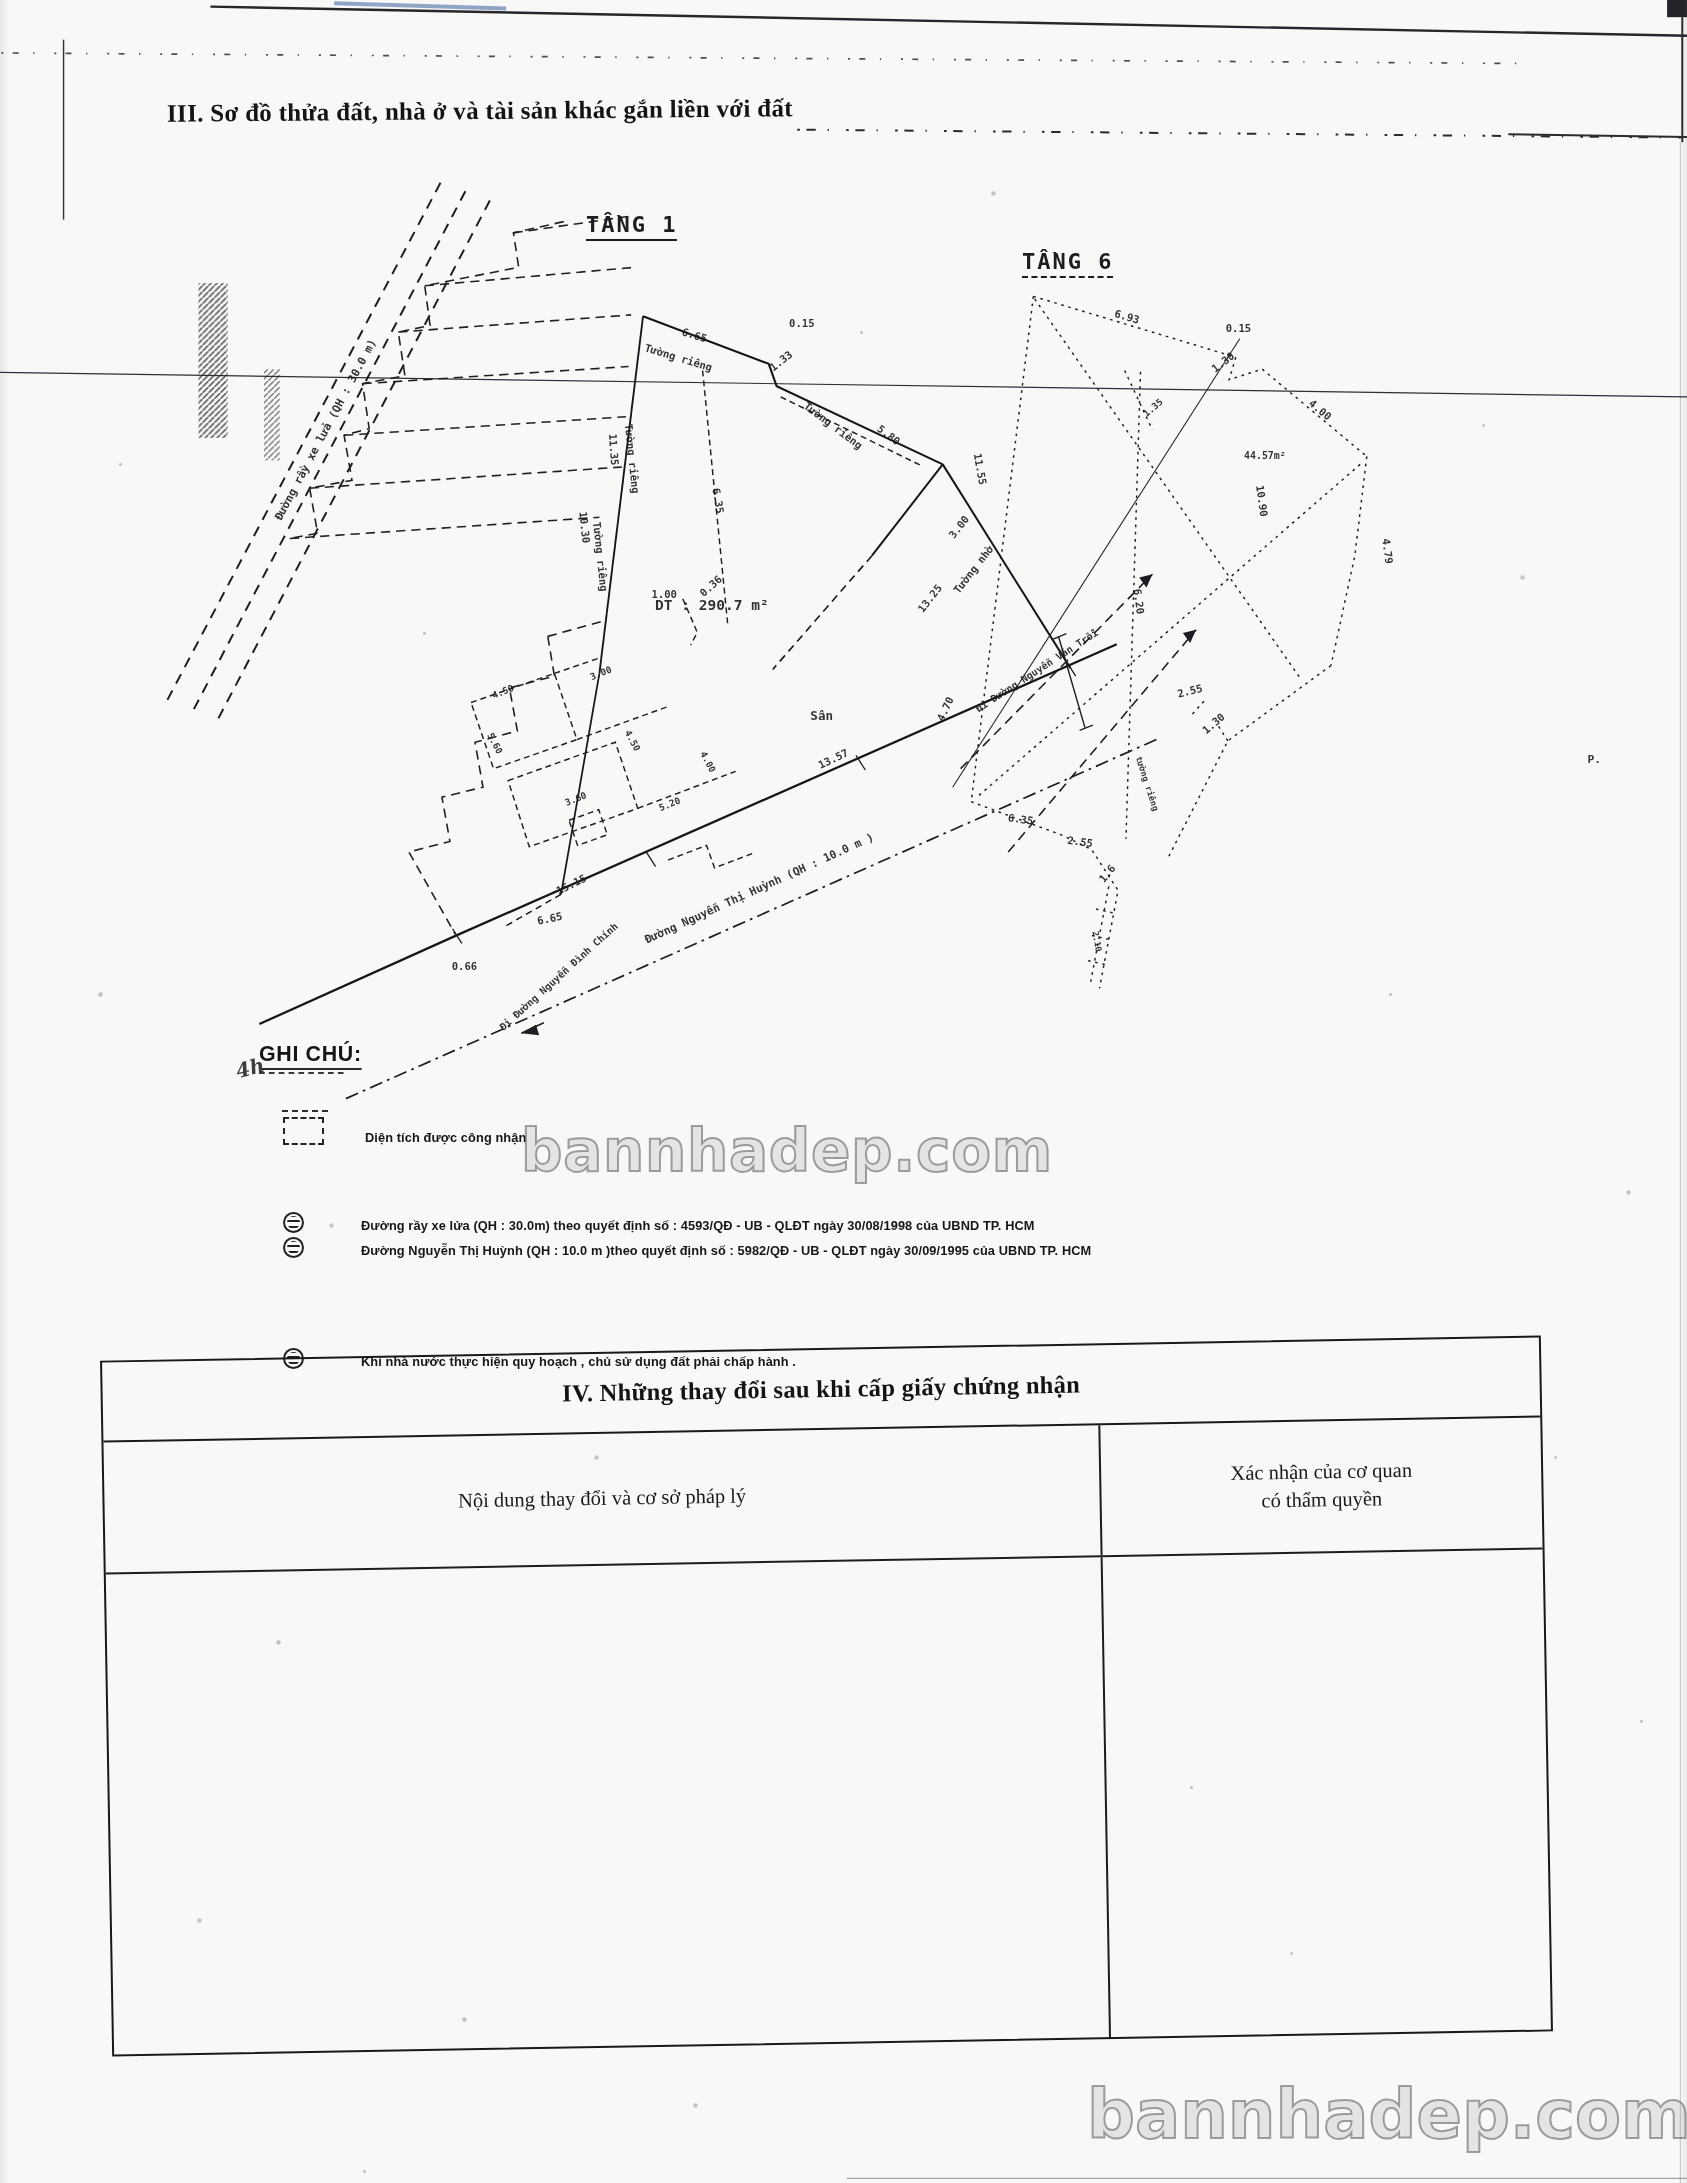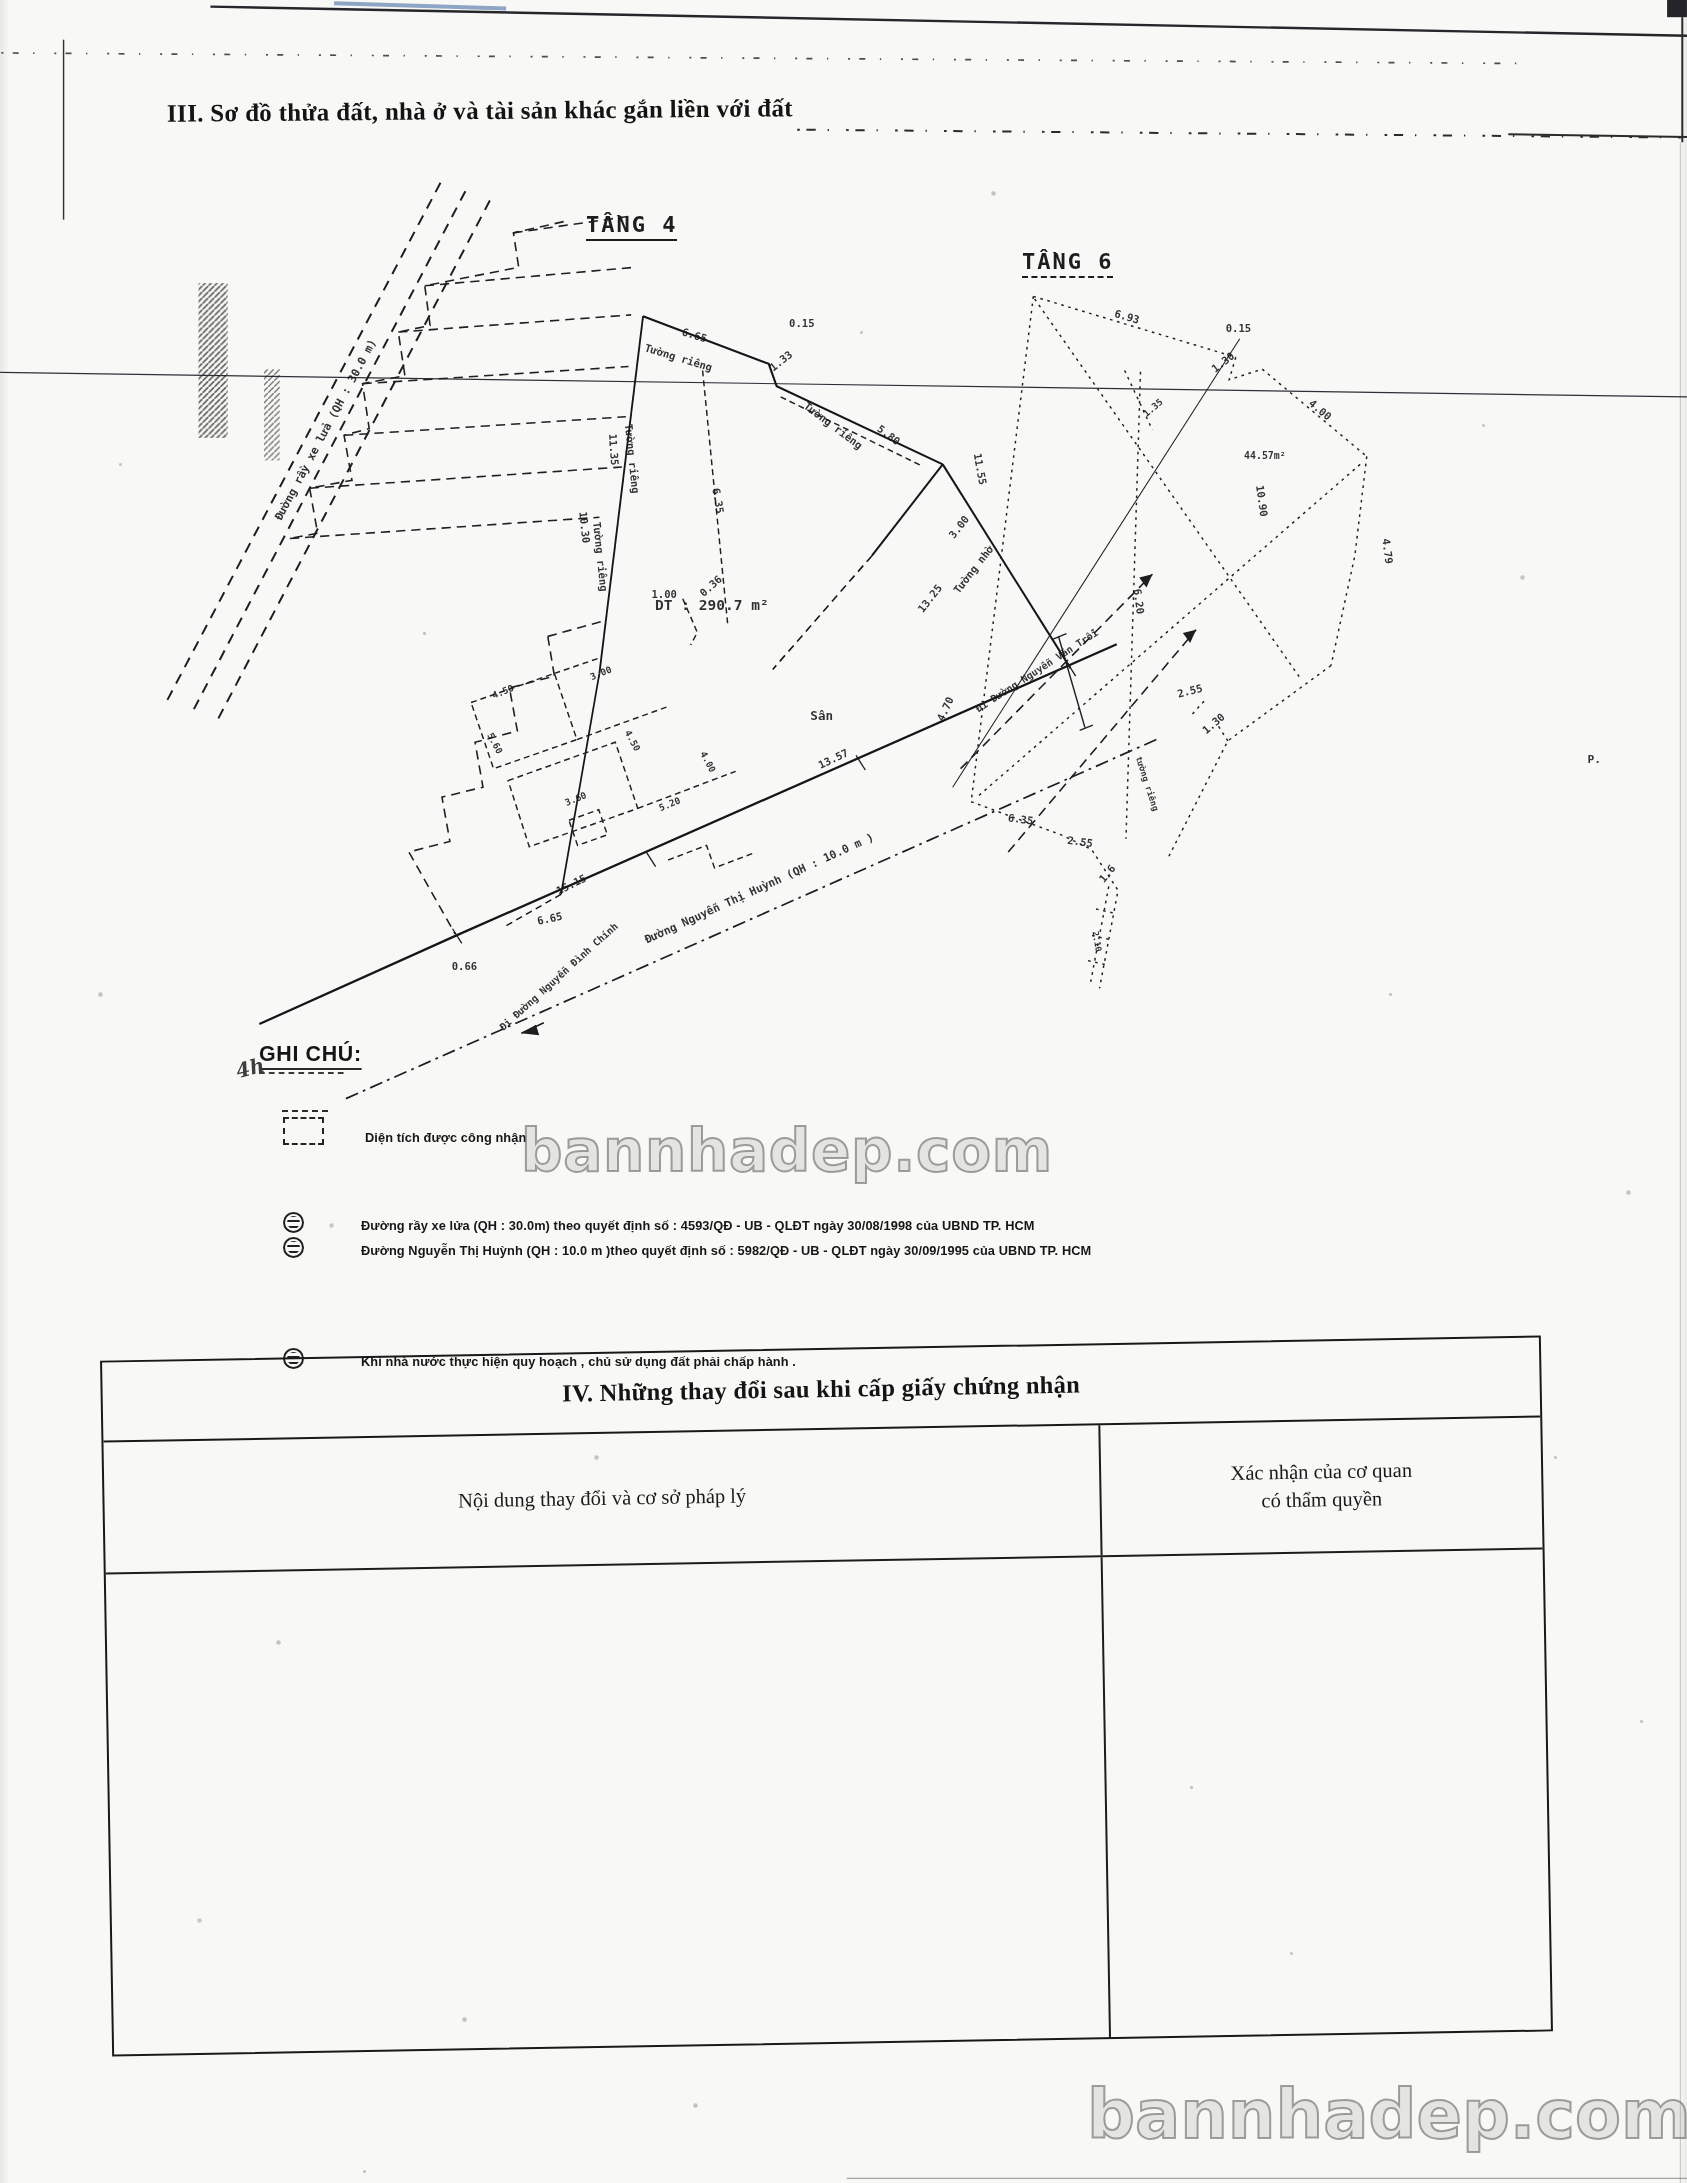--- a/index.html
+++ b/index.html
@@ -277,21 +277,21 @@
     <text x="1838" y="1098" transform="rotate(-40 1838 1098)" font-size="16" class="dim">1.30</text>
     <text x="1746" y="620" transform="rotate(-40 1746 620)" font-size="14" class="dim">1.35</text>
     <text x="1542" y="1244" transform="rotate(8 1542 1244)" font-size="16" class="dim">6.35</text>
     <text x="1632" y="1278" transform="rotate(8 1632 1278)" font-size="16" class="dim">2.55</text>
     <text x="1678" y="1324" transform="rotate(-50 1678 1324)" font-size="16" class="dim">1.6</text>
     <text x="1654" y="1424" transform="rotate(80 1654 1424)" font-size="13" class="dim">2.10</text>
     <text x="1730" y="1186" transform="rotate(72 1730 1186)" font-size="13" class="dim">tường riêng</text>
   </svg>
 
 <div class="abs sec3-title">III. Sơ đồ thửa đất, nhà ở và tài sản khác gắn liền với đất</div>
-<div class="abs floor-label floor1">TẦNG 4</div>
+<div class="abs floor-label floor1">TẦNG 1</div>
 <div class="abs floor-label floor2">TẦNG 6</div>
 
 <div class="abs ghichu-title">GHI CHÚ:</div>
 <div class="abs handwriting">4h</div>
 
 <div class="abs leg-row" style="top:1117px">
   <span class="leg-sym-rect"></span>
   <span class="leg-text">Diện tích được công nhận</span>
 </div>
 <div class="abs leg-row" style="top:1237px">

